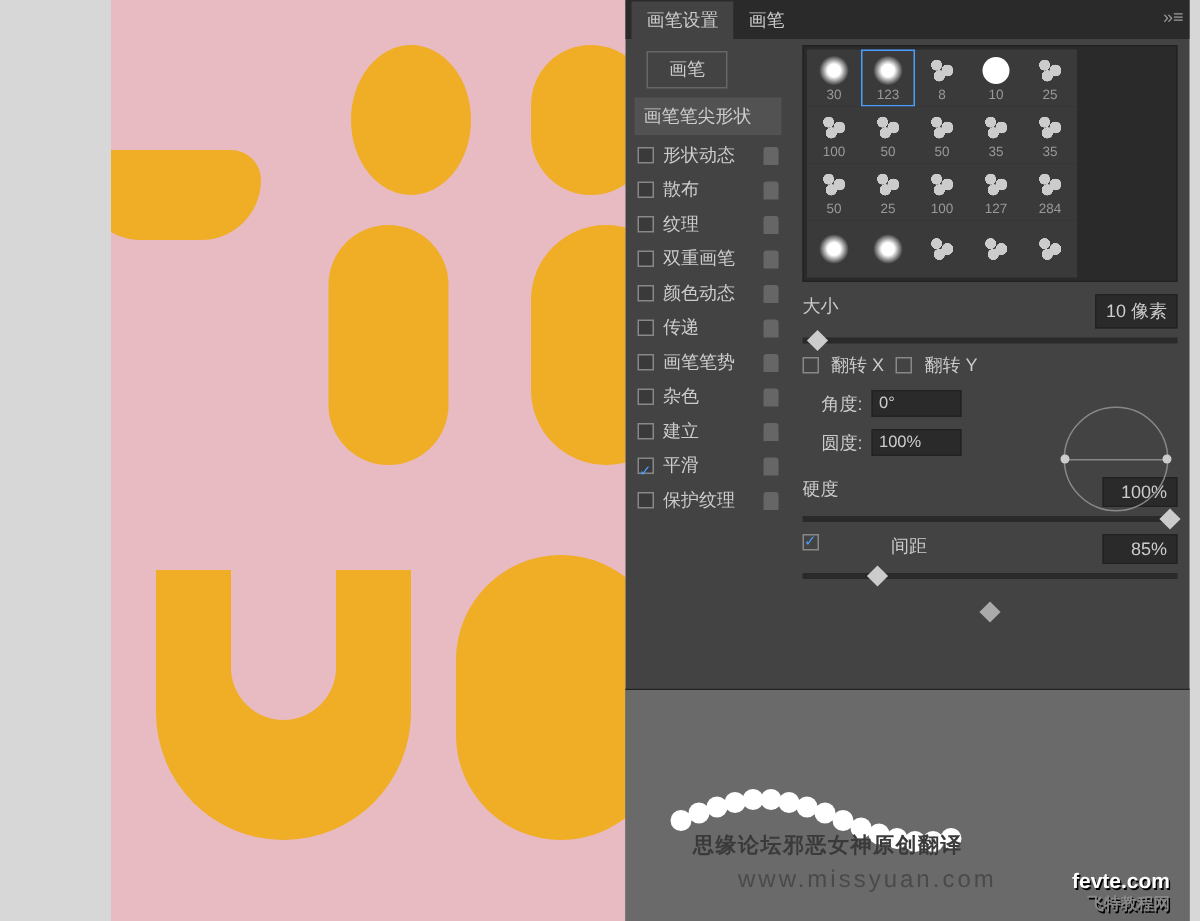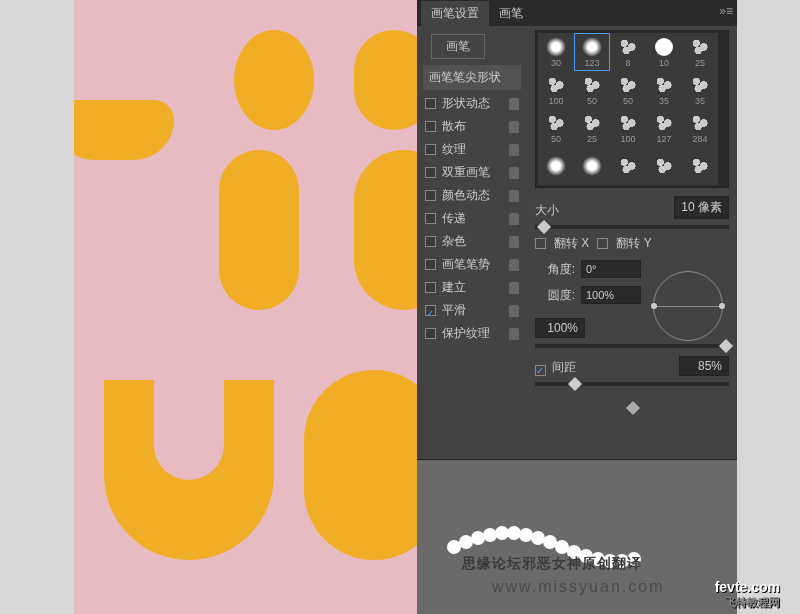--- a/index.html
+++ b/index.html
@@ -7,41 +7,41 @@
 .canvas { position: absolute; left: 74px; top: 0; width: 343px; height: 614px; background: #e8bbc2; overflow: hidden; }
 .blob { position: absolute; background: #f0ad26; }
 .b1 { width: 120px; height: 60px; border-radius: 30px 30px 60px 60px; left: -20px; top: 100px; }
 .b2 { width: 80px; height: 100px; border-radius: 50%; left: 160px; top: 30px; }
 .b3 { width: 80px; height: 160px; border-radius: 40px; left: 145px; top: 150px; }
 .b4 { width: 80px; height: 100px; border-radius: 40px; left: 280px; top: 30px; }
 .b5 { width: 100px; height: 160px; border-radius: 50px; left: 280px; top: 150px; }
 .b6 { width: 170px; height: 180px; border-radius: 0 0 85px 85px; left: 30px; top: 380px; }
 .b6::before { content: ''; position: absolute; width: 70px; height: 100px; background: #e8bbc2; border-radius: 0 0 35px 35px; left: 50px; top: 0; }
 .b7 { width: 140px; height: 190px; border-radius: 70px; left: 230px; top: 370px; }
-.panel { position: absolute; left: 417px; top: 0; width: 320px; height: 614px; background: #434343; color: #ccc; font-size: 12px; }
+.panel { position: absolute; left: 417px; top: 0; width: 376px; height: 614px; background: #434343; color: #ccc; font-size: 12px; }
 .tabs { display: flex; background: #2a2a2a; height: 26px; align-items: center; padding: 0 4px; }
 .tab { padding: 4px 10px; background: #434343; cursor: pointer; }
 .tab.inactive { background: #2a2a2a; }
 .tab-inner { display: inline-block; border: 1px solid #666; padding: 3px 14px; margin: 6px 8px; cursor: pointer; }
 .body-row { display: flex; }
 .left-col { width: 110px; padding: 2px 6px; }
 .tip-row { background: #525252; padding: 4px 6px; margin-bottom: 2px; font-size: 12px; }
 .opt-row { display: flex; align-items: center; padding: 3px 2px; cursor: pointer; }
 .opt-row .cb { width: 11px; height: 11px; border: 1px solid #888; margin-right: 6px; background: #3a3a3a; }
 .opt-row .cb.checked::after { content: '✓'; color: #4a9eff; font-size: 10px; line-height: 9px; }
 .opt-row .lock { width: 10px; height: 12px; margin-left: auto; background: #666; border-radius: 2px 2px 0 0; position: relative; }
 .right-col { flex: 1; padding: 4px 8px; }
 .brush-grid { display: grid; grid-template-columns: repeat(5, 36px); gap: 0; background: #2a2a2a; padding: 2px; border: 1px solid #222; }
 .brush-cell { width: 36px; height: 38px; background: #3a3a3a; display: flex; flex-direction: column; align-items: center; justify-content: center; font-size: 9px; color: #999; cursor: pointer; }
 .brush-cell .shape { width: 22px; height: 22px; display: flex; align-items: center; justify-content: center; }
 .brush-cell.selected { border: 1px solid #4a9eff; }
 .circle-soft { width: 20px; height: 20px; border-radius: 50%; background: radial-gradient(circle, #fff 30%, transparent 70%); }
 .circle-hard { width: 18px; height: 18px; border-radius: 50%; background: #fff; }
 .splat { width: 18px; height: 18px; background: radial-gradient(circle at 30% 30%, #ccc 20%, transparent 21%), radial-gradient(circle at 70% 50%, #ccc 25%, transparent 26%), radial-gradient(circle at 40% 70%, #ccc 22%, transparent 23%); }
-.slider-row { display: flex; align-items: flex-end; margin-top: 8px; font-size: 12px; }
+.slider-row { display: flex; align-items: flex-start; margin-top: 8px; font-size: 12px; gap: 42px; }
 .slider-row .label { flex: 1; }
 .slider-row .val { background: #2a2a2a; padding: 2px 6px; min-width: 50px; text-align: right; border: 1px solid #222; }
 .slider-track { height: 4px; background: #2a2a2a; margin: 6px 0; position: relative; }
 .slider-thumb { position: absolute; width: 10px; height: 10px; background: #ccc; top: -3px; transform: rotate(45deg); }
 .flip-row { display: flex; align-items: center; gap: 8px; margin-top: 6px; font-size: 12px; }
 .sm-cb { width: 11px; height: 11px; border: 1px solid #888; }
 .sm-cb.checked::after { content: '✓'; color: #4a9eff; font-size: 10px; line-height: 9px; display: block; }
 .angle-box { display: flex; align-items: center; gap: 6px; margin-top: 8px; }
 .angle-box .lbl { width: 40px; text-align: right; }
 .angle-box input { background: #2a2a2a; border: 1px solid #222; color: #ccc; padding: 2px 4px; width: 60px; font-size: 11px; }
@@ -107,26 +107,26 @@
             <span>颜色动态</span>
             <span class="lock"></span>
           </div>
           <div class="opt-row">
             <span class="cb "></span>
             <span>传递</span>
             <span class="lock"></span>
           </div>
           <div class="opt-row">
             <span class="cb "></span>
+            <span>画笔笔势</span>
+            <span class="lock"></span>
+          </div>
+          <div class="opt-row">
+            <span class="cb "></span>
             <span>杂色</span>
-            <span class="lock"></span>
-          </div>
-          <div class="opt-row">
-            <span class="cb "></span>
-            <span>画笔笔势</span>
             <span class="lock"></span>
           </div>
           <div class="opt-row">
             <span class="cb "></span>
             <span>建立</span>
             <span class="lock"></span>
           </div>
           <div class="opt-row">
             <span class="cb checked"></span>
             <span>平滑</span>
@@ -287,20 +287,21 @@
         <span class="lbl">圆度:</span>
         <input value="100%" style="">
       </div>
 
       <div class="angle-widget">
         <div class="dot" style="left:-3px;top:calc(50% - 3px)"></div>
         <div class="dot" style="right:-3px;top:calc(50% - 3px)"></div>
       </div>
 
       <div class="slider-row" style="margin-top:14px;">
+        <span class="label">硬度</span>
         <span class="val">100%</span>
       </div>
       <div class="slider-track">
           <div class="slider-thumb" style="left:96%"></div>
         </div>
 
       <div class="slider-row">
         <span class="sm-cb checked"></span>
         <span class="label" style="margin-left:6px;">间距</span>
         <span class="val">85%</span>

